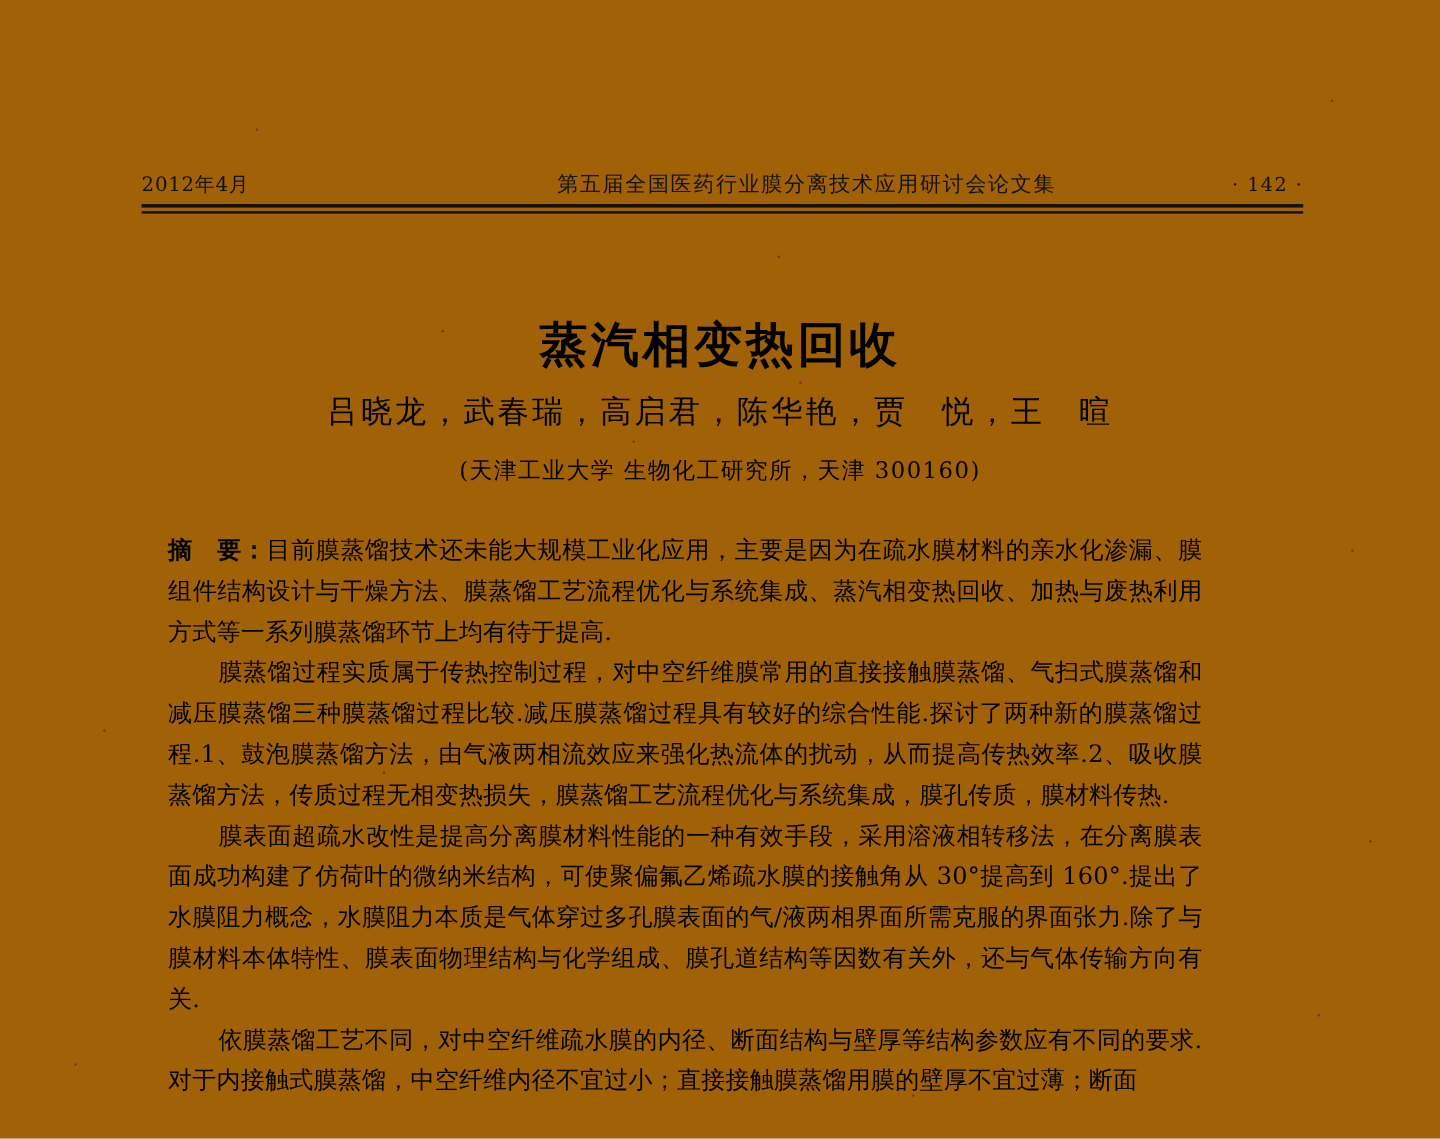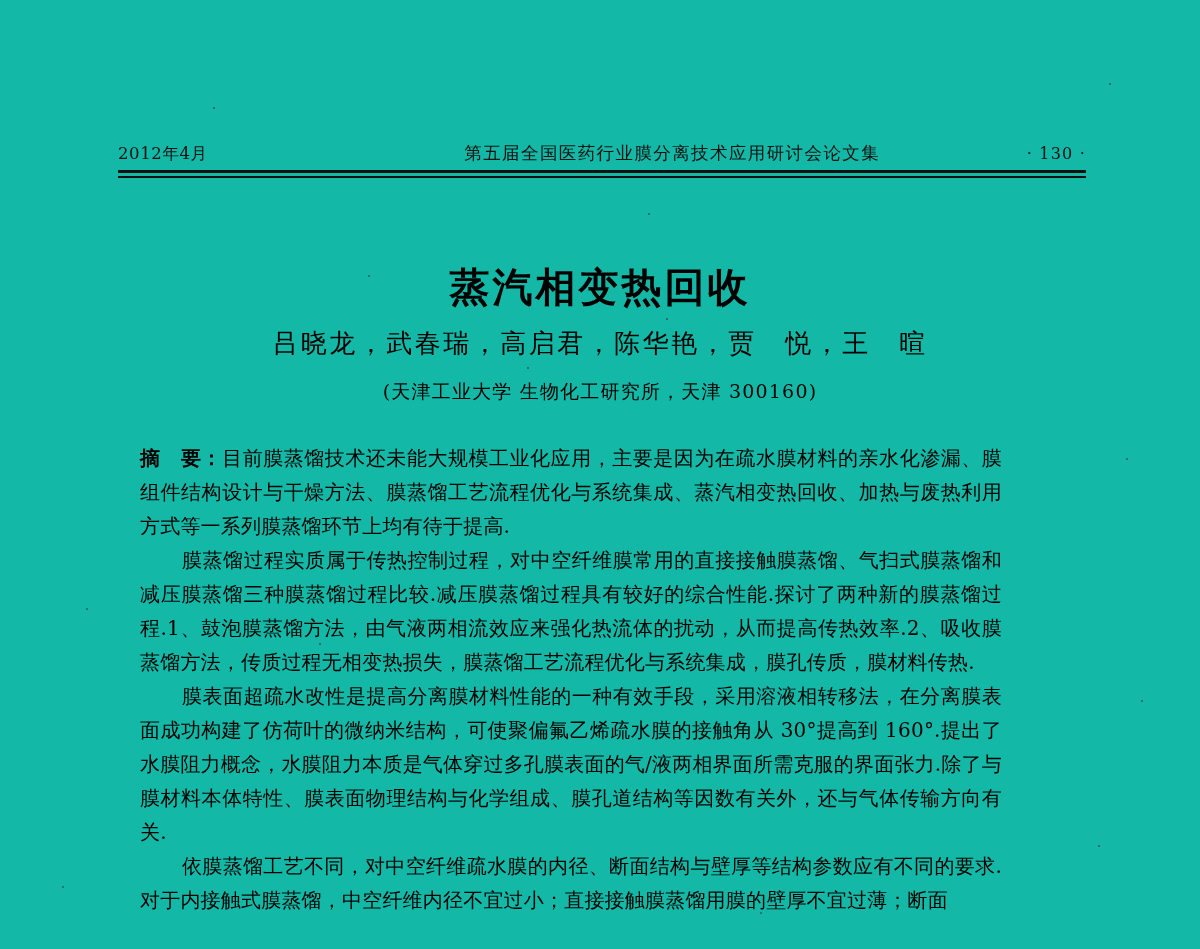--- a/index.html
+++ b/index.html
@@ -8,21 +8,21 @@
     background: #ffffff;
   }
   body {
     font-family: "DejaVu Sans", "Liberation Sans", sans-serif;
   }
 
   .page {
     position: relative;
     width: 1200px;
     height: 949px;
-    background: #14b8a6;
+    background: #a16207;
     overflow: hidden;
   }
 
   
   .running-head {
     position: absolute;
     left: 118px;
     top: 141px;
     width: 968px;
     height: 28px;
@@ -168,21 +168,21 @@
   <div class="speck" style="left:86px;top:608px;width:2px;height:2px;"></div>
   <div class="speck" style="left:1141px;top:700px;width:2px;height:2px;"></div>
   <div class="speck" style="left:319px;top:643px;width:2px;height:2px;"></div>
   <div class="speck" style="left:1098px;top:845px;width:2px;height:2px;"></div>
   <div class="speck" style="left:62px;top:886px;width:2px;height:2px;"></div>
   <div class="speck" style="left:760px;top:912px;width:2px;height:2px;"></div>
 
   <div class="running-head">
     <span class="rh-date">2012年4月</span>
     <span class="rh-title">第五届全国医药行业膜分离技术应用研讨会论文集</span>
-    <span class="rh-pageno">· 130 ·</span>
+    <span class="rh-pageno">· 142 ·</span>
   </div>
 
   <div class="header-rule">
     <div class="r-thick"></div>
     <div class="r-thin"></div>
   </div>
 
   <h1 class="doc-title">蒸汽相变热回收</h1>
 
   <div class="authors">吕晓龙，武春瑞，高启君，陈华艳，贾　悦，王　暄</div>

